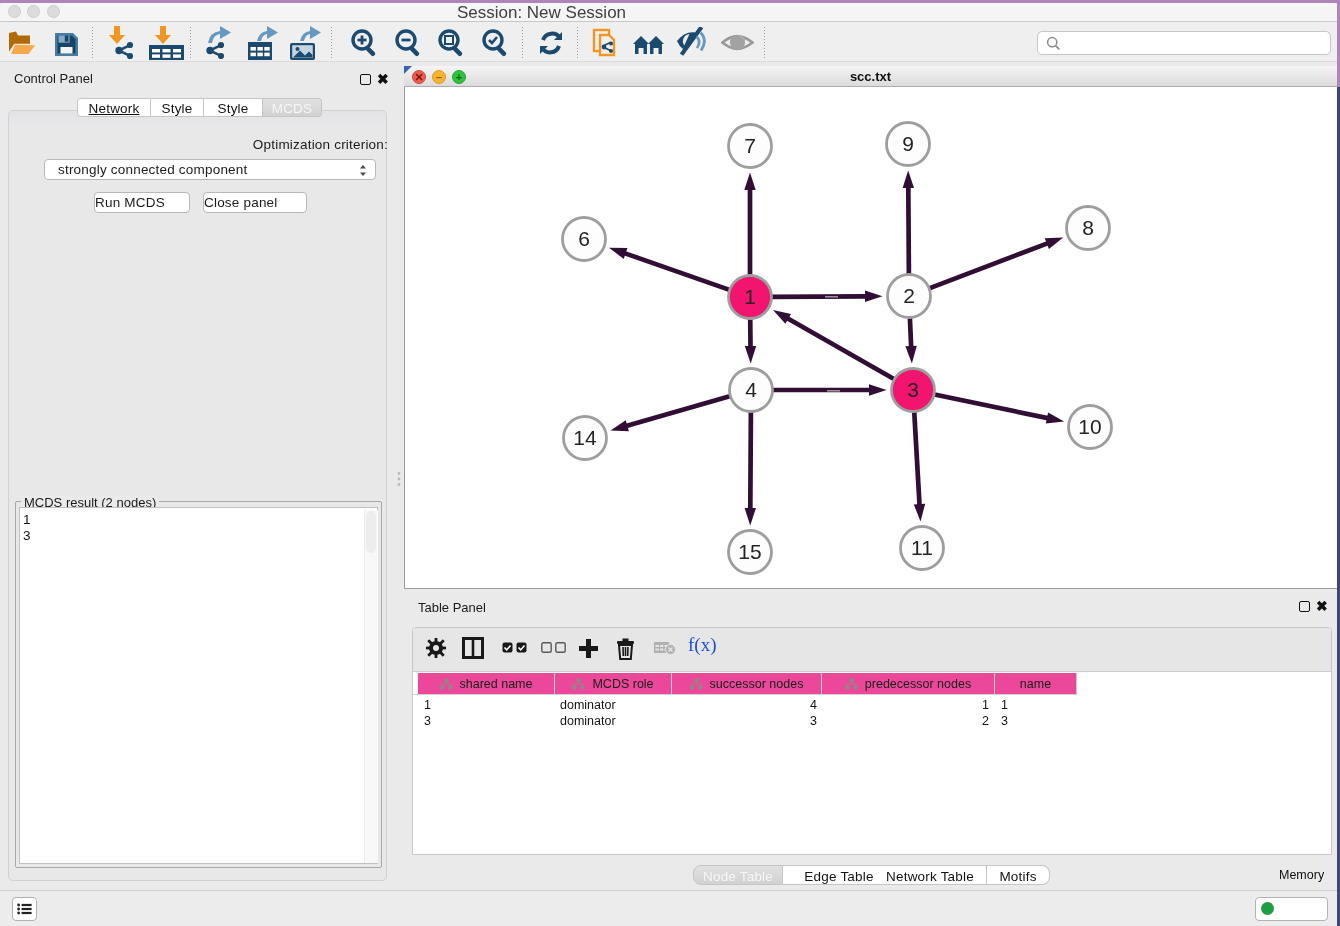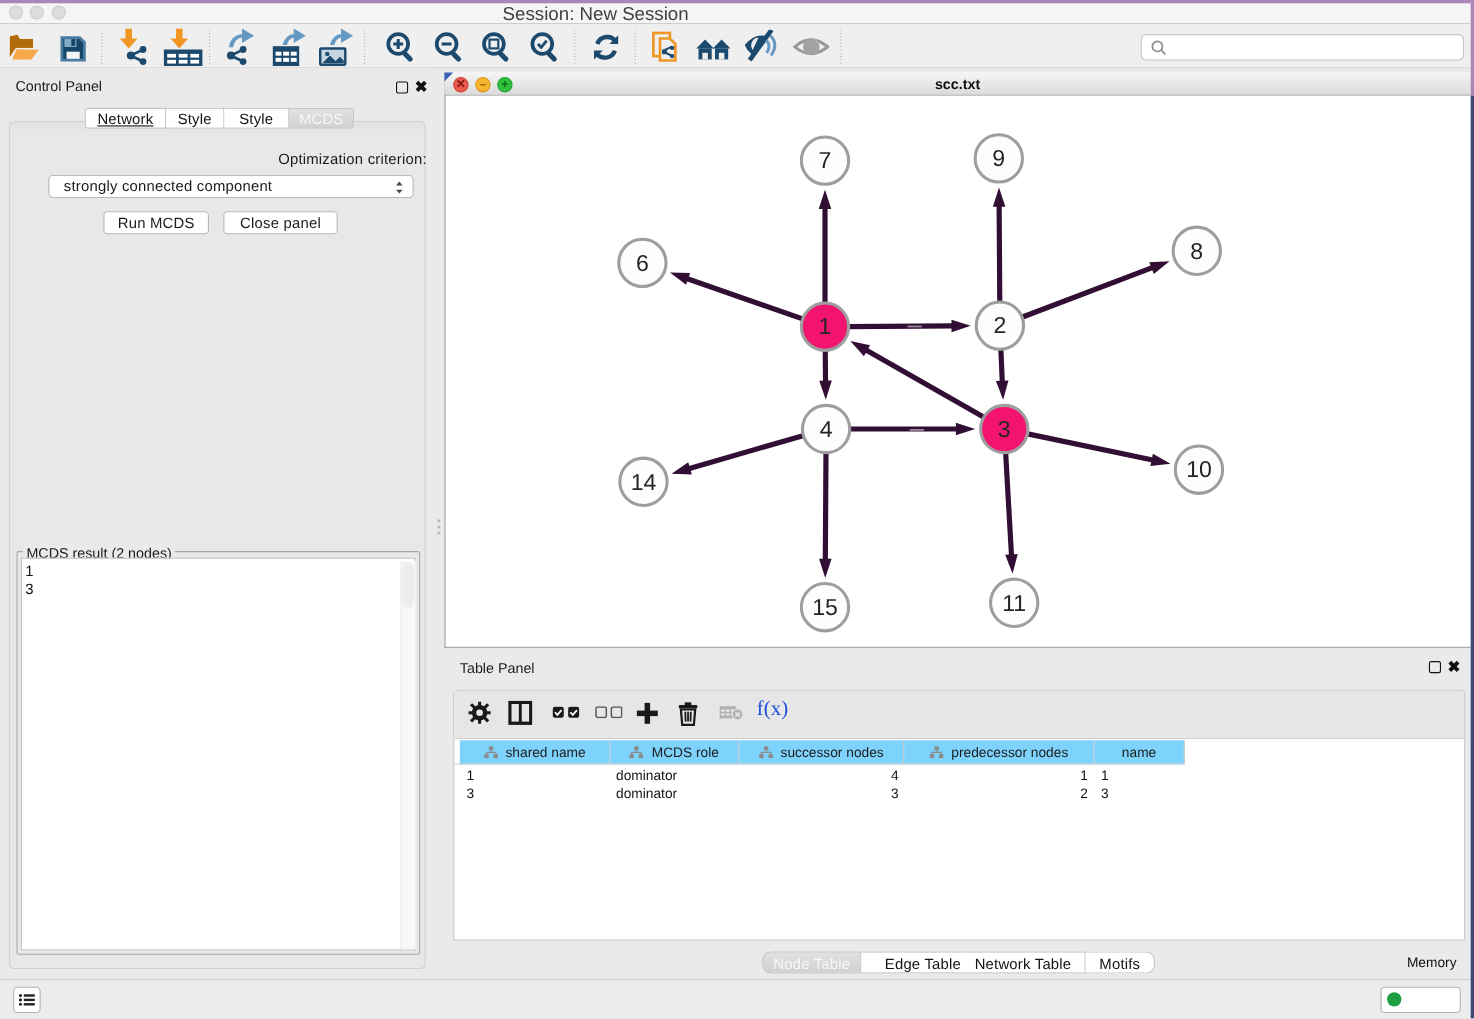--- a/index.html
+++ b/index.html
@@ -16,39 +16,39 @@
 
 .cp{left:0;top:62px;width:394px;height:826px;background:#ebeaeb}
 .cphead{left:14px;top:71px;font-size:13px;color:#1b1b1b}
 .winbtn{top:74px;width:11px;height:11px;border:1.6px solid #111;border-radius:2px}
 .cross{font-size:14px;font-weight:bold;color:#111;top:71px}
 .cppane{left:8px;top:110px;width:379px;height:771px;background:#e9e8e9;border:1px solid #d2d1d2;border-radius:5px;background-image:linear-gradient(#e3e2e4 0,#e8e7e9 14px,#e9e8e9 15px)}
 .tab{position:absolute;top:98px;height:19px;background:#fff;border:1px solid #c6c5c6;border-left:none;color:#131313;text-align:center;font-size:13.5px;line-height:19px;letter-spacing:.2px}
 .tabsel{background:linear-gradient(#e2e1e2,#d2d1d2);color:#f8f7f8}
 .optlabel{left:8px;top:137px;width:380px;text-align:right;font-size:13.5px;letter-spacing:.2px}
 .combo{left:44px;top:159px;width:332px;height:21px;background:#fff;border:1px solid #b9b8b9;border-radius:4px;font-size:13.5px;line-height:19px;padding-left:13px;letter-spacing:.2px}
-.btn{position:absolute;height:21px;background:#fff;border:1px solid #b9b8b9;border-radius:4px;text-align:center;font-size:13.5px;line-height:19px;letter-spacing:.2px}
+.btn{position:absolute;height:21px;background:#fff;border:1px solid #b9b8b9;border-radius:4px;font-size:13.5px;line-height:19px;letter-spacing:.2px}
 .fieldset{left:15px;top:501px;width:367px;height:367px;border:1px solid #a9a8a9;border-radius:2px}
 .fslegend{left:21px;top:495px;background:#ebeaeb;padding:0 3px;font-size:13px}
 .fsinner{left:19px;top:507px;width:359px;height:357px;background:#fff;border:1px solid #c2c1c2}
 .fstrack{left:364px;top:510px;width:14px;height:353px;background:#f8f8f8;border-left:1px solid #ececec}
 .fsthumb{left:366px;top:511px;width:10px;height:42px;background:#ededed;border-radius:5px}
 .fstext{left:23px;top:512px;font-size:13.5px;line-height:16px;color:#141414}
 
 .netwin{left:404px;top:66px;width:933px;height:523px;background:#fff;border-left:1px solid #9b9a9b;border-bottom:1px solid #9b9a9b}
 .nettitle{left:404px;top:66px;width:933px;height:21px;background:linear-gradient(#f6f5f6,#dcdbdc);border-bottom:1px solid #aeadae}
 .nettext{left:404px;top:69px;width:933px;text-align:center;font-size:13px;font-weight:600;color:#111}
 .mactl{top:69.5px;width:14px;height:14px;border-radius:50%;text-align:center}
 .corner{left:404px;top:66px;width:0;height:0;border-top:8px solid #3a62b0;border-right:8px solid transparent}
 
 .tp{left:404px;top:589px;width:933px;height:299px;background:#ebeaeb}
 .tphead{left:418px;top:600px;font-size:13px}
 .tpbox{left:412px;top:627px;width:920px;height:228px;border:1px solid #c8c7c8;border-radius:4px 4px 0 0;background:#fff}
 .tptools{left:413px;top:628px;width:918px;height:44px;background:#e7e6e7;border-bottom:1px solid #cfcecf;border-radius:4px 4px 0 0}
-.th{position:absolute;top:673px;height:22px;background:#7dd3fc;border-right:1px solid #cccbcc;font-size:12.5px;color:#1c1c1c;text-align:center;line-height:22px}
+.th{position:absolute;top:673px;height:22px;background:#ec4899;border-right:1px solid #cccbcc;font-size:12.5px;color:#1c1c1c;text-align:center;line-height:22px}
 .thline{left:413px;top:694px;width:664px;height:1px;background:#d4d3d4}
 .cell{position:absolute;font-size:12.5px;color:#141414;height:16px;line-height:16px}
 .btab{position:absolute;top:865px;height:20px;background:#fff;border:1px solid #c6c5c6;border-left:none;text-align:center;font-size:13.5px;line-height:21px;color:#131313;letter-spacing:.2px}
 
 .statusbar{left:0;top:890px;width:1337px;height:36px;background:#ececec;border-top:1px solid #d1d0d1}
 .sbtn{top:897px;height:24px;background:#fff;border:1px solid #b3b2b3;border-radius:4px}
 .btab.tabsel{background:linear-gradient(#e2e1e2,#d2d1d2);color:#f8f7f8}
 </style></head><body>
 <div class="abs titlebar"></div>
 <div class="abs purpletop"></div>

